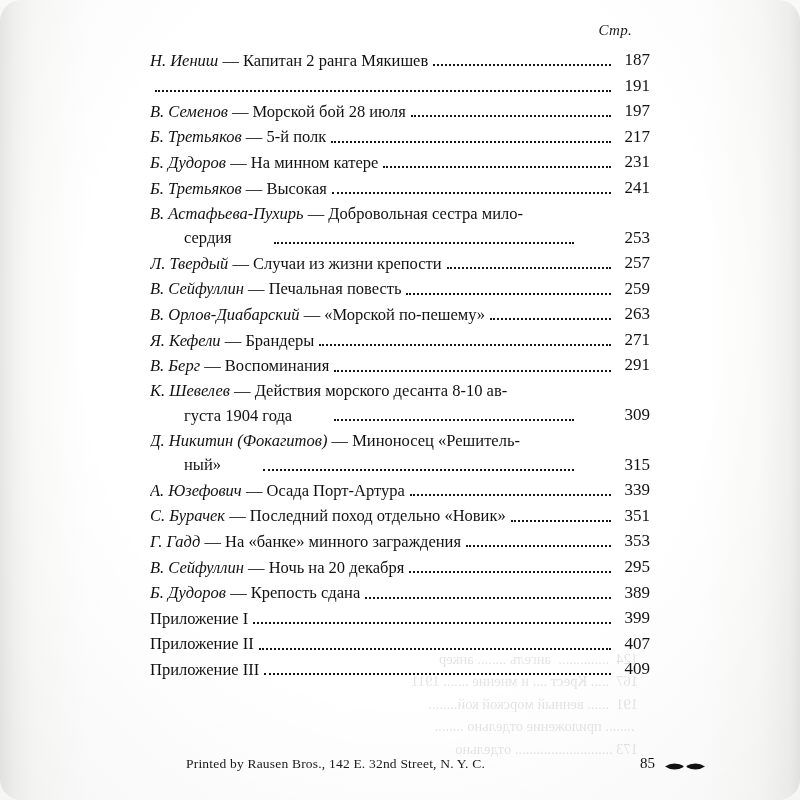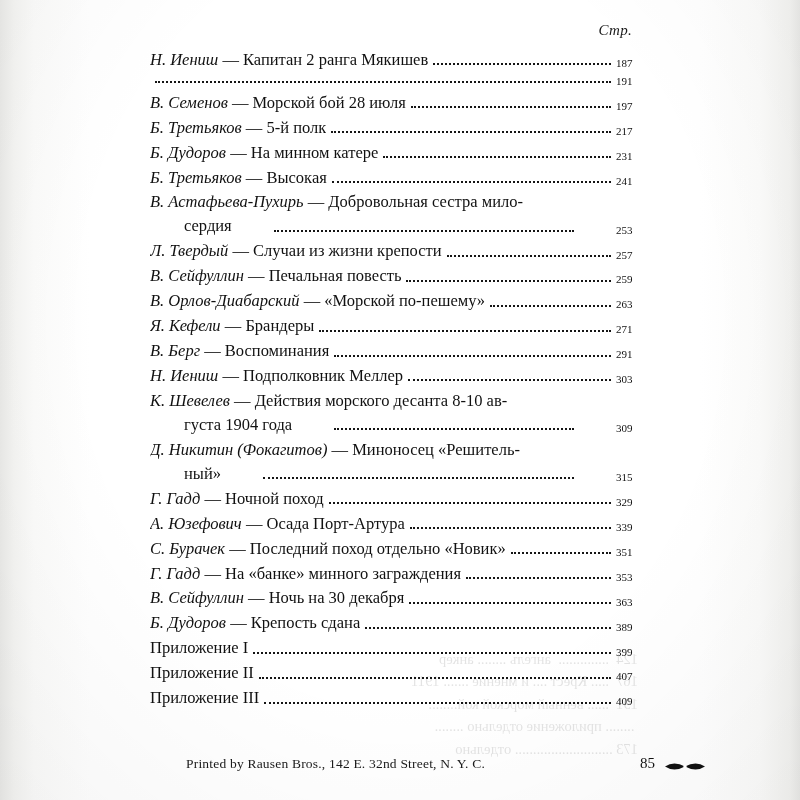--- a/index.html
+++ b/index.html
@@ -14,20 +14,21 @@
     overflow: hidden;
   }
   .page {
     position: relative;
     width: 800px;
     height: 800px;
     background: linear-gradient(to right,
         #e9e9e7 0px, #f4f4f2 14px, #fbfbfa 34px,
         #ffffff 90px, #ffffff 700px, #fbfbfa 760px, #f2f2f0 790px, #e8e8e6 800px);
     box-sizing: border-box;
+    border-radius: 21px;
   }
   
   .page::before {
     content: "";
     position: absolute;
     inset: 0;
     background:
       radial-gradient(ellipse at 50% 40%, rgba(255,255,255,0) 55%, rgba(0,0,0,0.035) 100%);
     pointer-events: none;
   }
@@ -69,22 +70,22 @@
   .entry .leader {
     flex: 1 1 auto;
     border-bottom: 2px dotted #151515;
     margin: 0 5px 5px 5px;
     min-width: 6px;
     height: 0;
   }
   .entry .pg {
     flex: 0 0 auto;
     width: 34px;
-    text-align: left;
-    font-size: 11px;
+    text-align: right;
+    font-size: 17px;
   }
 
   
   .entry.cont {
     margin-top: -1px;
     gap: 37px;
   }
   .entry.cont .txt {
     padding-left: 34px;
   }
@@ -206,25 +207,20 @@
         <div class="entry">
           <span class="txt"><span class="au">Я. Кефели</span><span> — </span><span>Брандеры</span></span>
           <span class="leader"></span>
           <span class="pg">271</span>
         </div>
         <div class="entry">
           <span class="txt"><span class="au">В. Берг</span><span> — </span><span>Воспоминания</span></span>
           <span class="leader"></span>
           <span class="pg">291</span>
         </div>
-        <div class="entry">
-          <span class="txt"><span class="au">Н. Иениш</span><span> — </span><span>Подполковник Меллер</span></span>
-          <span class="leader"></span>
-          <span class="pg">303</span>
-        </div>
         <div class="entry gap">
           <span class="txt"><span class="au">К. Шевелев</span><span> — </span><span>Действия морского десанта 8-10 ав-</span></span>
           <span class="leader" style="border-bottom: none;"></span>
           <span class="pg"></span>
         </div>
         <div class="entry cont">
           <span class="txt"><span>густа  1904 года</span></span>
           <span class="leader"></span>
           <span class="pg">309</span>
         </div>
@@ -232,43 +228,38 @@
           <span class="txt"><span class="au">Д. Никитин (Фокагитов)</span><span> — </span><span>Миноносец «Решитель-</span></span>
           <span class="leader" style="border-bottom: none;"></span>
           <span class="pg"></span>
         </div>
         <div class="entry cont">
           <span class="txt"><span>ный»</span></span>
           <span class="leader"></span>
           <span class="pg">315</span>
         </div>
         <div class="entry">
-          <span class="txt"><span class="au">Г. Гадд</span><span> — </span><span>Ночной поход</span></span>
-          <span class="leader"></span>
-          <span class="pg">329</span>
-        </div>
-        <div class="entry">
           <span class="txt"><span class="au">А. Юзефович</span><span> — </span><span>Осада Порт-Артура</span></span>
           <span class="leader"></span>
           <span class="pg">339</span>
         </div>
         <div class="entry">
           <span class="txt"><span class="au">С. Бурачек</span><span> — </span><span>Последний поход отдельно «Новик»</span></span>
           <span class="leader"></span>
           <span class="pg">351</span>
         </div>
         <div class="entry">
           <span class="txt"><span class="au">Г. Гадд</span><span> — </span><span>На «банке» минного заграждения</span></span>
           <span class="leader"></span>
           <span class="pg">353</span>
         </div>
         <div class="entry">
-          <span class="txt"><span class="au">В. Сейфуллин</span><span> — </span><span>Ночь на 30 декабря</span></span>
-          <span class="leader"></span>
-          <span class="pg">363</span>
+          <span class="txt"><span class="au">В. Сейфуллин</span><span> — </span><span>Ночь на 20 декабря</span></span>
+          <span class="leader"></span>
+          <span class="pg">295</span>
         </div>
         <div class="entry">
           <span class="txt"><span class="au">Б. Дудоров</span><span> — </span><span>Крепость сдана</span></span>
           <span class="leader"></span>
           <span class="pg">389</span>
         </div>
         <div class="entry gap appx">
           <span class="txt"><span>Приложение I</span></span>
           <span class="leader"></span>
           <span class="pg">399</span>

